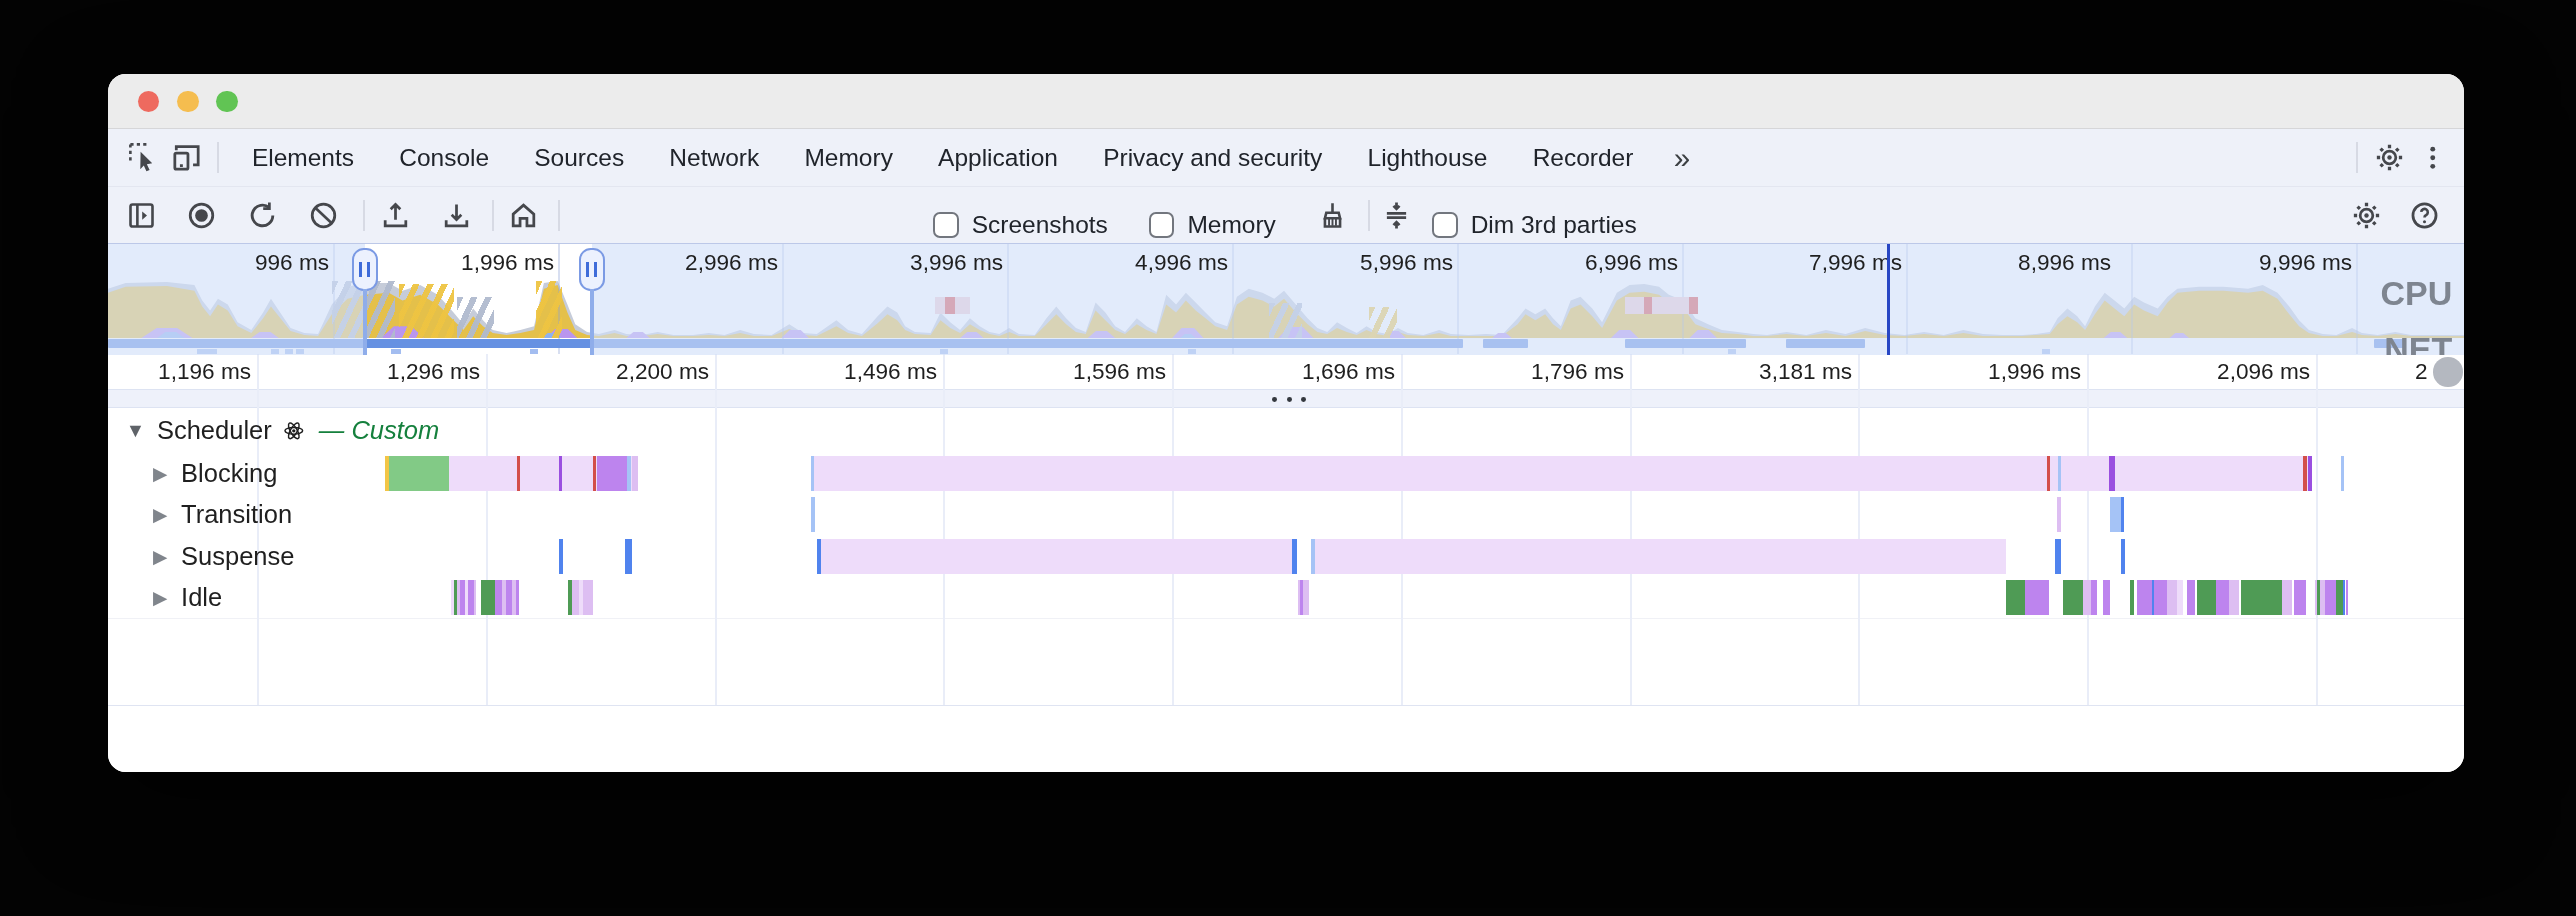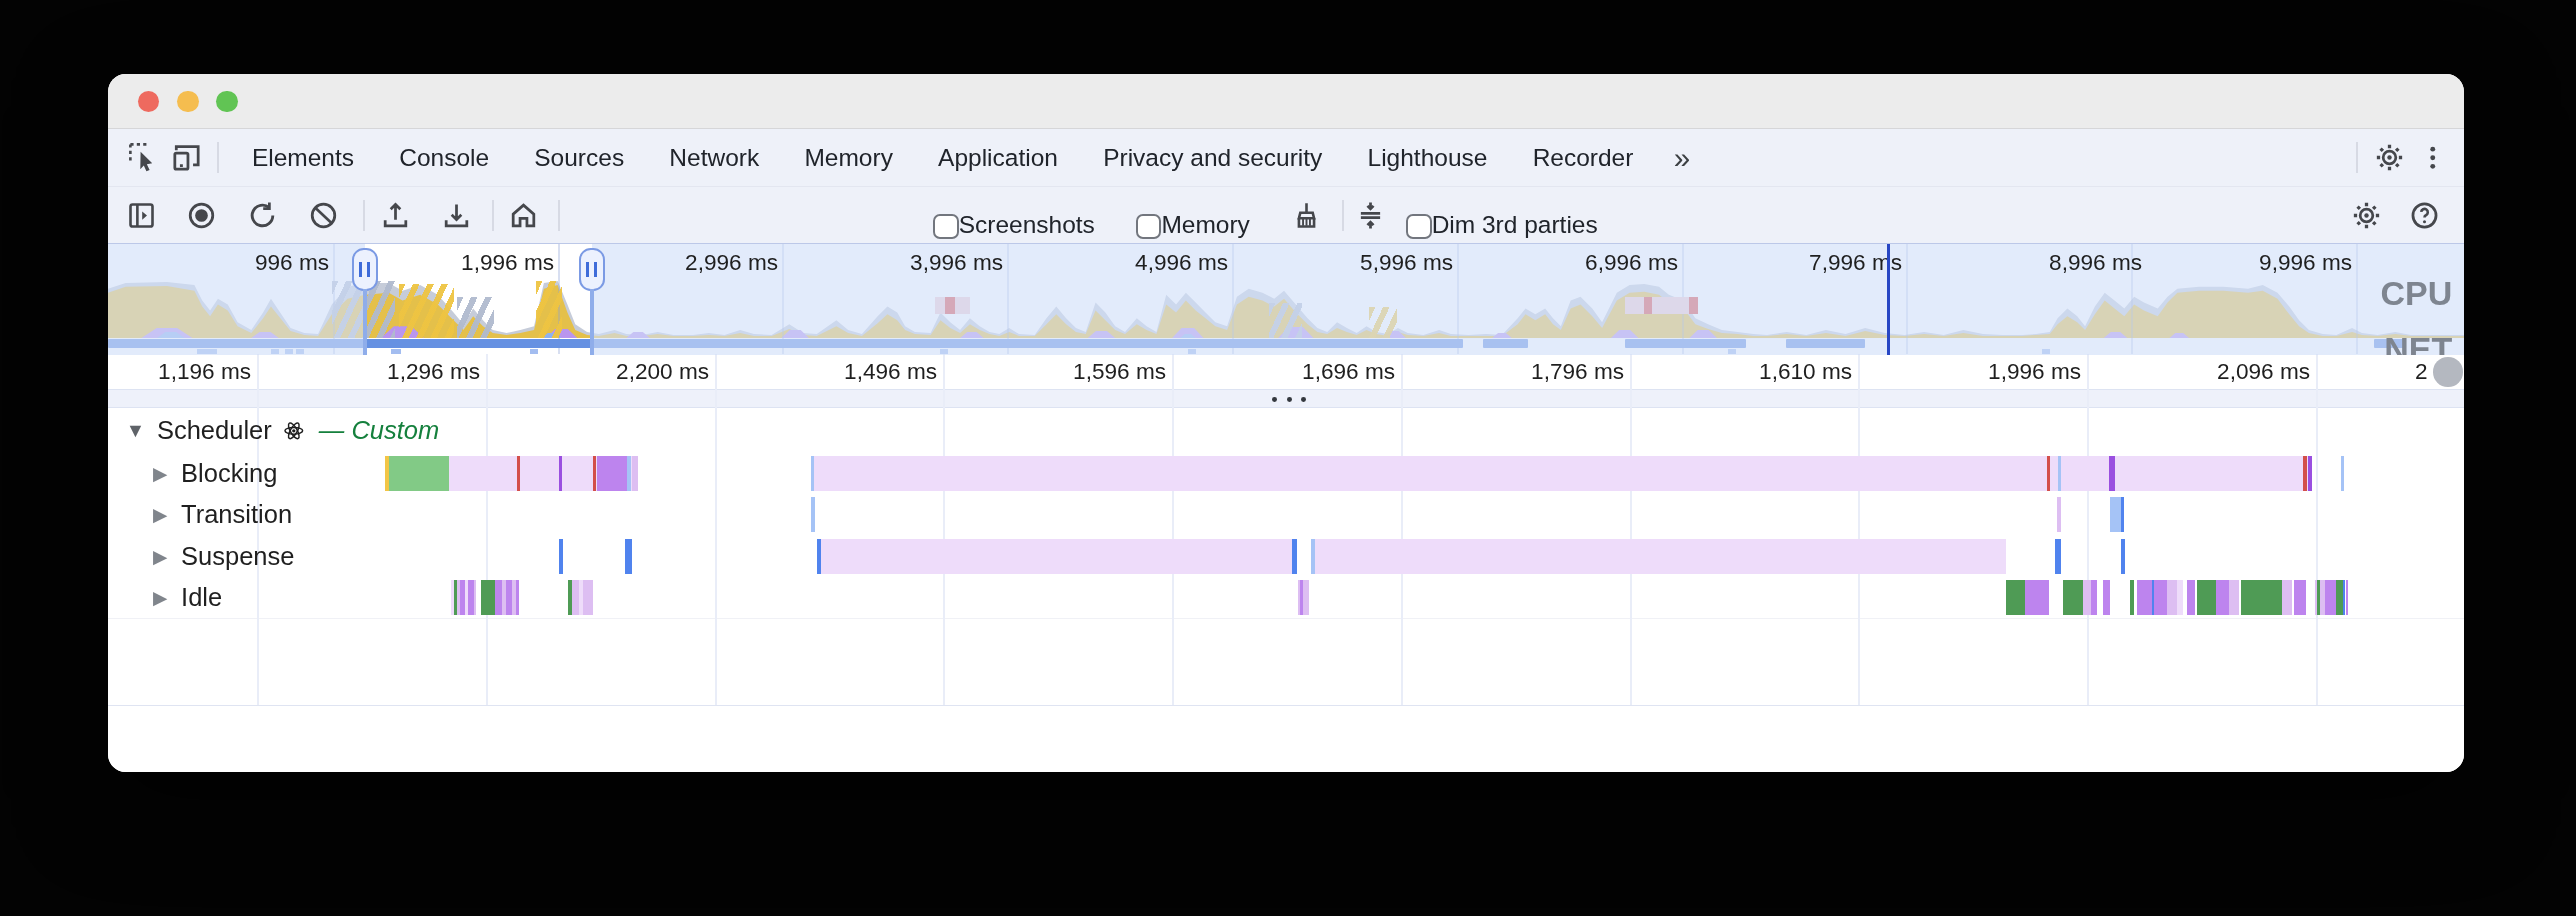--- a/index.html
+++ b/index.html
@@ -15,21 +15,21 @@
   .iconbtn{background:none;border:none;width:43px;height:43px;display:flex;align-items:center;justify-content:center;padding:0;cursor:pointer;}
   .vsep{width:2px;height:31px;background:#d7dae4;margin:0 9.8px;}
   .tabs{display:flex;height:100%;align-items:stretch;}
   .tab{position:relative;display:flex;align-items:center;padding:0 22.6px;font-size:24.5px;color:#20242b;cursor:pointer;white-space:nowrap;}
   .tab.active{color:#1a67d2;}
   .tab-underline{position:absolute;left:5.9px;right:5.9px;bottom:0;height:5.9px;background:#1a67d2;border-radius:3.9px 3.9px 0 0;}
   .tab-overflow{font-size:29.5px;color:#3c4043;background:none;border:none;padding:0 17.7px;cursor:pointer;}
   .flex1{flex:1;}
   
   .toolbar{position:absolute;left:0;top:113px;width:100%;height:56px;background:#eef1f9;display:flex;align-items:center;box-sizing:border-box;}
-  .chk{display:flex;align-items:flex-end;gap:0;margin-top:20px;}
+  .chk{display:flex;align-items:center;gap:13px;margin-top:20px;}
   .chk .box{width:25.5px;height:25.5px;border:2.5px solid #72767e;border-radius:6.9px;background:#fff;box-sizing:border-box;}
   .chk .lbl{font-size:24.5px;color:#20242b;}
   
   .overview{position:absolute;left:0;top:169px;width:100%;height:111px;background:#ffffff;border-top:1px solid #bcc8e8;overflow:hidden;}
   .ov-grid{position:absolute;top:0;width:2px;height:111px;background:rgba(140,162,214,.34);}
   .ov-label{position:absolute;top:5.9px;font-size:22.6px;color:#1f1f1f;z-index:6;}
   .cpu-chart{position:absolute;left:0;top:31px;width:2356px;height:63px;}
   .hatch{position:absolute;bottom:0;}
   .net-seg{position:absolute;top:95px;height:8.8px;background:#6691e2;border-radius:1px;}
   .net-tick{position:absolute;top:105px;height:4.9px;background:#a3bdf0;}
@@ -252,21 +252,21 @@
       <span class="ov-label" style="right: 1461px;">3,996 ms</span>
       <div class="ov-grid" style="left: 1124px;"></div>
       <span class="ov-label" style="right: 1236px;">4,996 ms</span>
       <div class="ov-grid" style="left: 1349px;"></div>
       <span class="ov-label" style="right: 1011px;">5,996 ms</span>
       <div class="ov-grid" style="left: 1574px;"></div>
       <span class="ov-label" style="right: 786px;">6,996 ms</span>
       <div class="ov-grid" style="left: 1798px;"></div>
       <span class="ov-label" style="right: 562px;">7,996 ms</span>
       <div class="ov-grid" style="left: 2023px;"></div>
-      <span class="ov-label" style="right: 322px;">8,996 ms</span>
+      <span class="ov-label" style="right: 353px;">8,996 ms</span>
       <div class="ov-grid" style="left: 2248px;"></div>
       <span class="ov-label" style="right: 112px;">9,996 ms</span>
       <div class="hatch" style="left: 224px; width: 63px; height: 57px; top: 37px; background: repeating-linear-gradient(115deg, rgba(176, 186, 206, 0.95) 0px, rgba(176, 186, 206, 0.95) 5.9px, rgba(255, 255, 255, 0) 5.9px, rgba(255, 255, 255, 0) 12.8px);"></div>
       <div class="hatch" style="left: 291px; width: 55px; height: 54px; top: 40px; background: repeating-linear-gradient(115deg, rgba(238, 196, 66, 0.95) 0px, rgba(238, 196, 66, 0.95) 5.9px, rgba(255, 255, 255, 0) 5.9px, rgba(255, 255, 255, 0) 12.8px);"></div>
       <div class="hatch" style="left: 349px; width: 37px; height: 41px; top: 53px; background: repeating-linear-gradient(115deg, rgba(176, 186, 206, 0.95) 0px, rgba(176, 186, 206, 0.95) 5.9px, rgba(255, 255, 255, 0) 5.9px, rgba(255, 255, 255, 0) 12.8px);"></div>
       <div class="hatch" style="left: 428px; width: 25.5px; height: 57px; top: 37px; background: repeating-linear-gradient(115deg, rgba(238, 196, 66, 0.95) 0px, rgba(238, 196, 66, 0.95) 5.9px, rgba(255, 255, 255, 0) 5.9px, rgba(255, 255, 255, 0) 12.8px);"></div>
       <div class="hatch" style="left: 1161px; width: 33px; height: 35px; top: 59px; background: repeating-linear-gradient(115deg, rgba(176, 186, 206, 0.95) 0px, rgba(176, 186, 206, 0.95) 5.9px, rgba(255, 255, 255, 0) 5.9px, rgba(255, 255, 255, 0) 12.8px);"></div>
       <div class="hatch" style="left: 1261px; width: 27.5px; height: 31px; top: 63px; background: repeating-linear-gradient(115deg, rgba(238, 196, 66, 0.95) 0px, rgba(238, 196, 66, 0.95) 5.9px, rgba(255, 255, 255, 0) 5.9px, rgba(255, 255, 255, 0) 12.8px);"></div>
       <div class="lt" style="left: 827px; width: 35px;">
         <div class="red" style="left: 9.8px; width: 9.8px;"></div>
@@ -310,21 +310,21 @@
     </div>
 
   <div class="flame-ruler" id="flameRuler">
       <span class="fr-label" style="right: 2213px;">1,196 ms</span>
       <span class="fr-label" style="right: 1984px;">1,296 ms</span>
       <span class="fr-label" style="right: 1755px;">2,200 ms</span>
       <span class="fr-label" style="right: 1527px;">1,496 ms</span>
       <span class="fr-label" style="right: 1298px;">1,596 ms</span>
       <span class="fr-label" style="right: 1069px;">1,696 ms</span>
       <span class="fr-label" style="right: 840px;">1,796 ms</span>
-      <span class="fr-label" style="right: 612px;">1,610 ms</span>
+      <span class="fr-label" style="right: 612px;">3,181 ms</span>
       <span class="fr-label" style="right: 383px;">1,996 ms</span>
       <span class="fr-label" style="right: 154px;">2,096 ms</span>
       <span class="fr-label" style="left: 2307px;">2</span>
     </div>
   <div class="scroll-dot" style="left:2325px;"></div>
 
   <div class="divider">
     <span class="dots">
         <i></i>
         <i></i>

